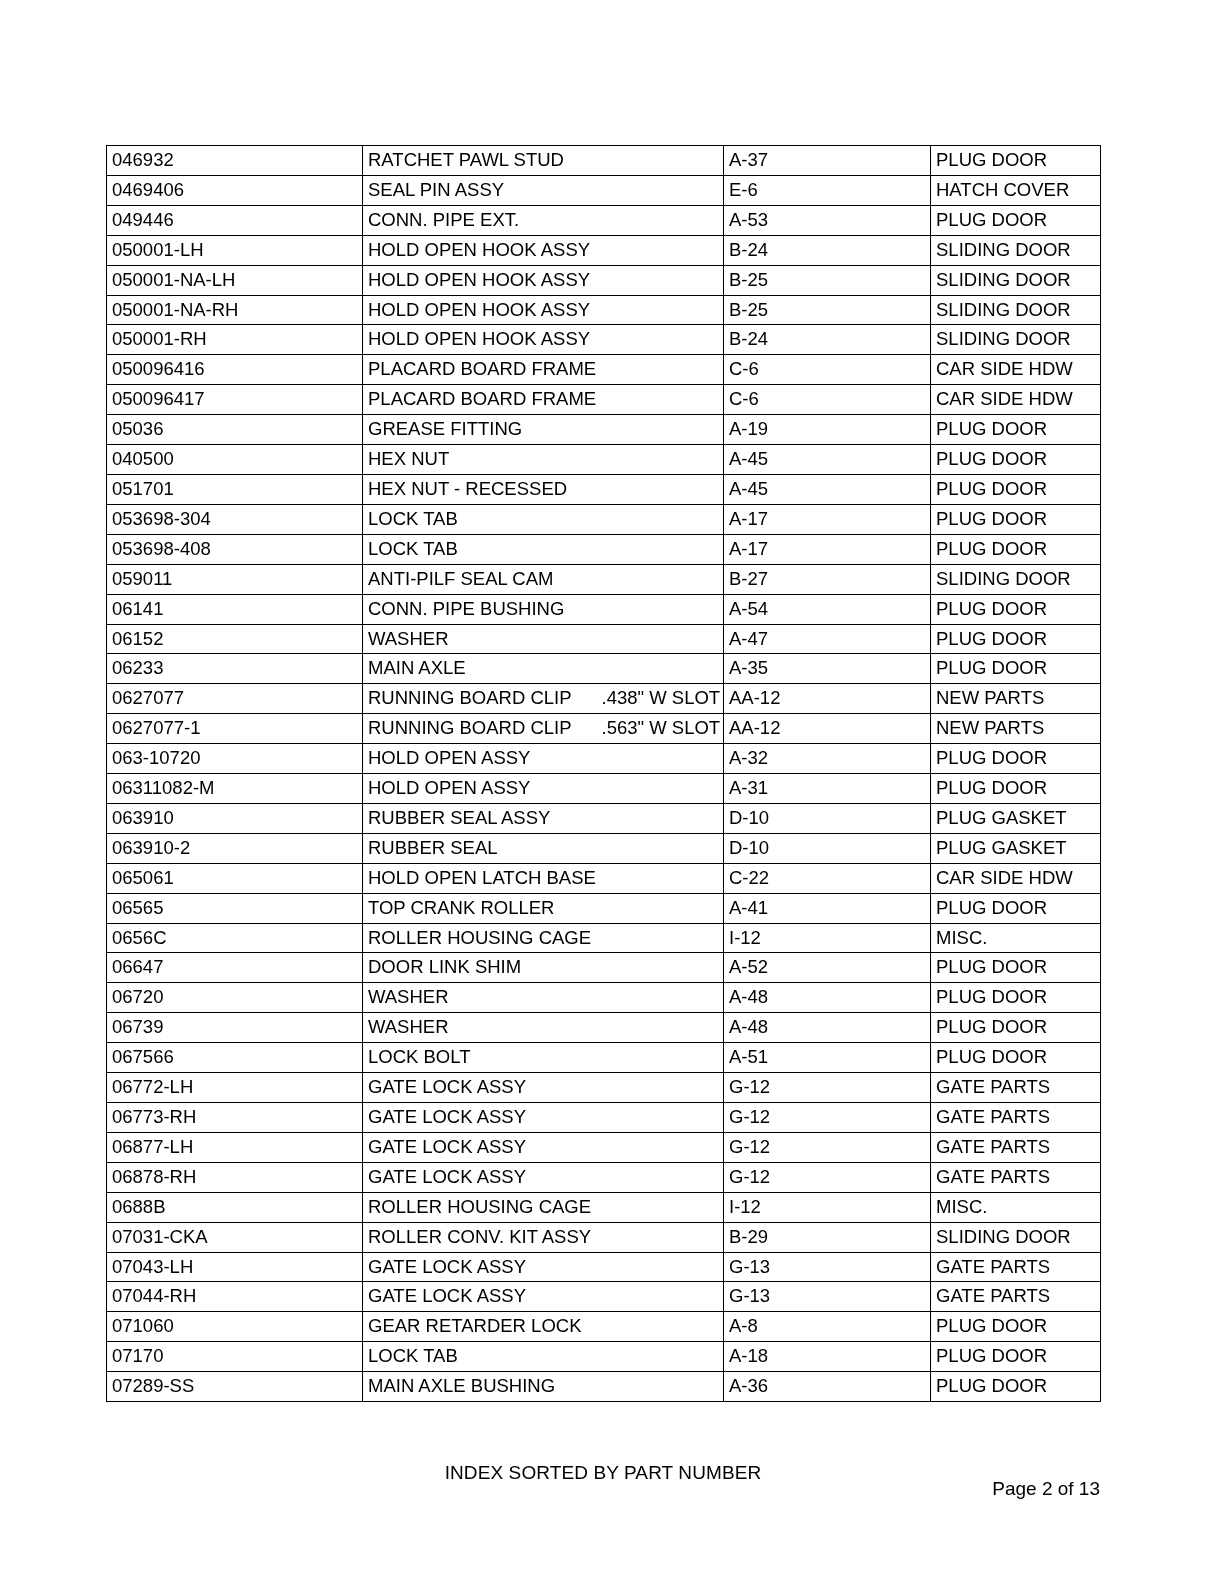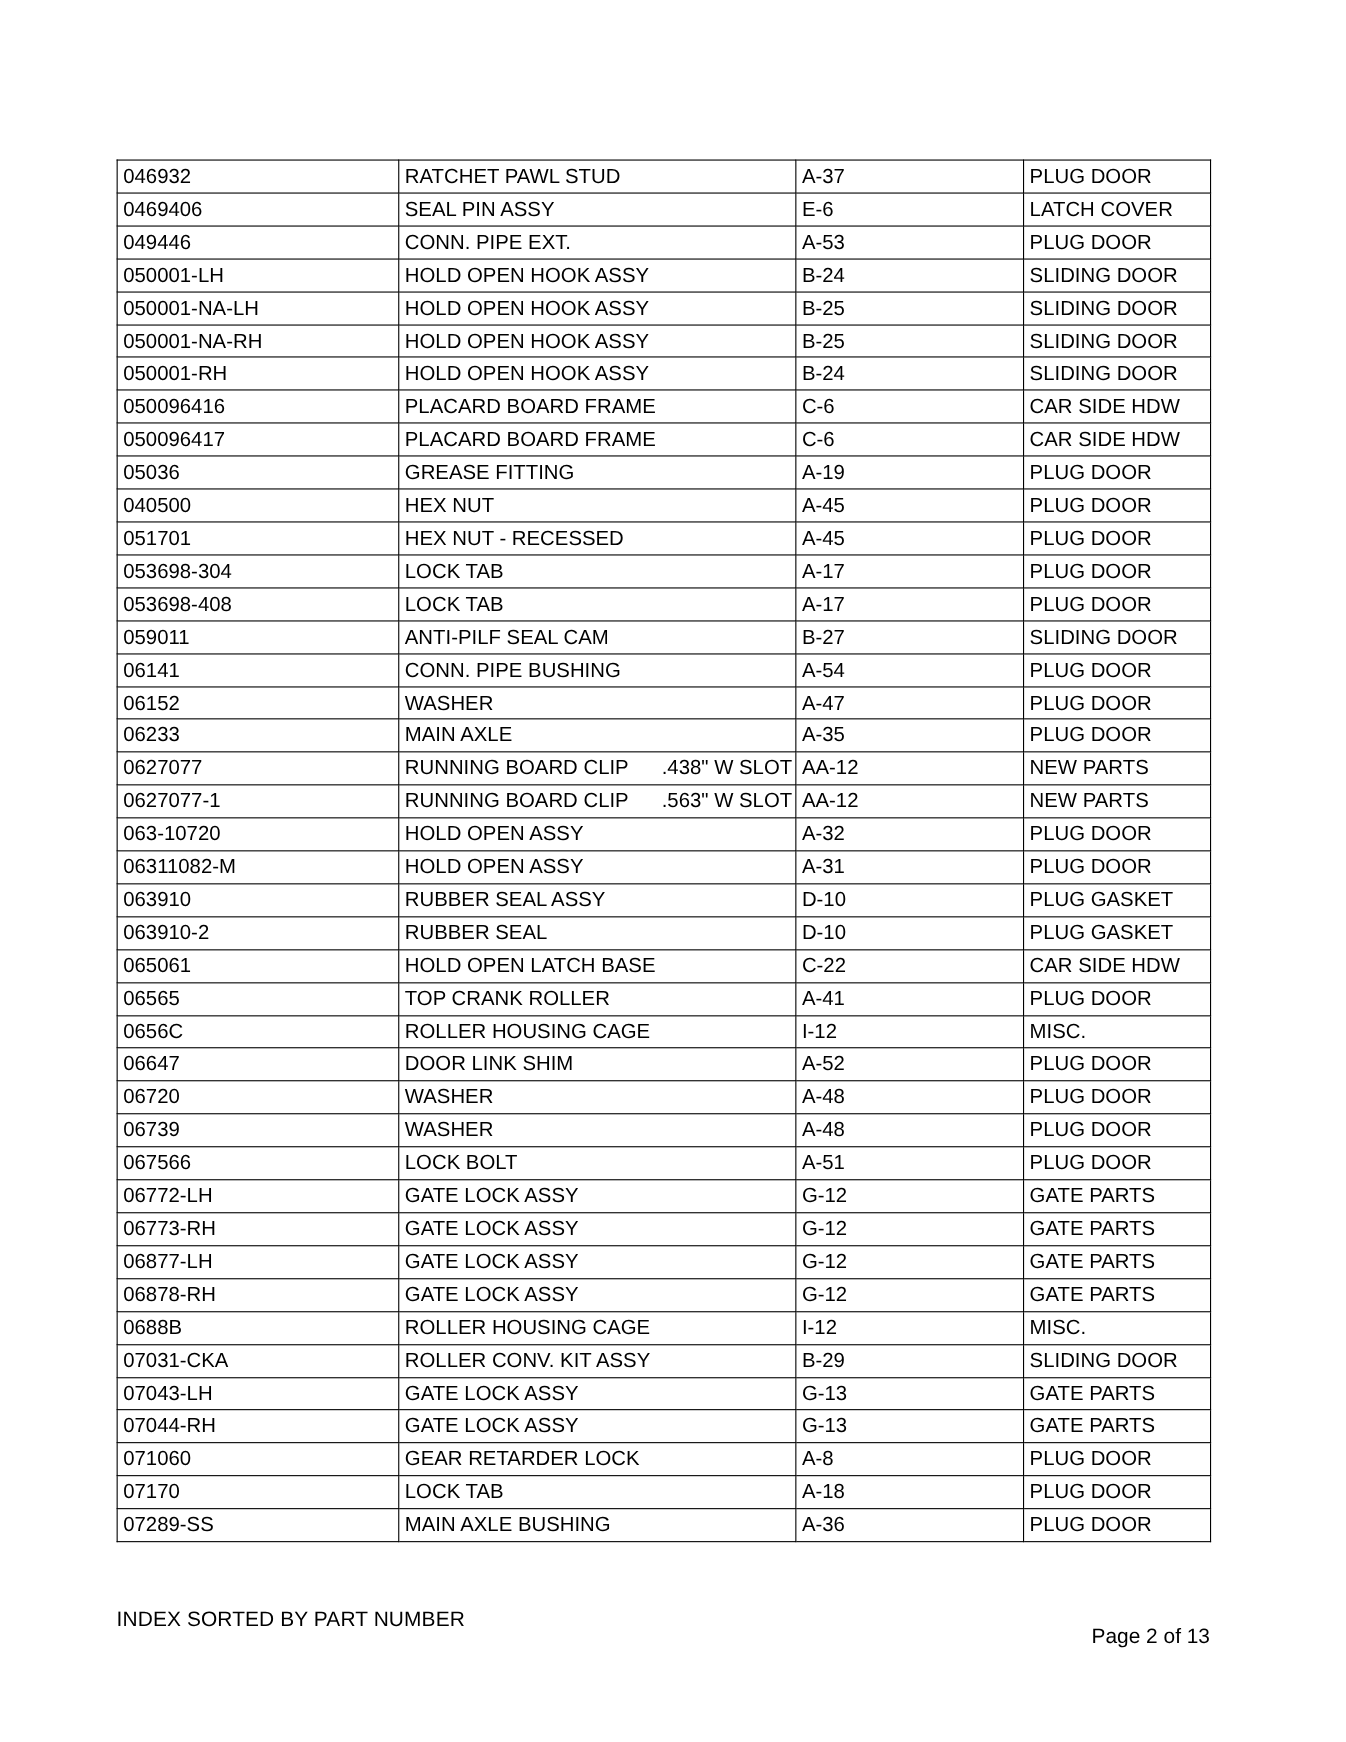--- a/index.html
+++ b/index.html
@@ -63,20 +63,21 @@
     left: 106px;
     top: 1458px;
     width: 994px;
     height: 30px;
   }
   .footer-center {
     position: absolute;
     left: 0;
     top: 0;
     width: 994px;
+    text-align: center;
     font-size: 19px;
     line-height: 30px;
     letter-spacing: 0.1px;
   }
   .footer-right {
     position: absolute;
     right: 0;
     top: 16px;
     font-size: 19px;
     line-height: 30px;
@@ -98,21 +99,21 @@
         <tr>
           <td>046932</td>
           <td class="desc-cell"><span class="desc-main">RATCHET PAWL STUD</span></td>
           <td>A-37</td>
           <td>PLUG DOOR</td>
         </tr>
         <tr>
           <td>0469406</td>
           <td class="desc-cell"><span class="desc-main">SEAL PIN ASSY</span></td>
           <td>E-6</td>
-          <td>LATCH COVER</td>
+          <td>HATCH COVER</td>
         </tr>
         <tr>
           <td>049446</td>
           <td class="desc-cell"><span class="desc-main">CONN. PIPE EXT.</span></td>
           <td>A-53</td>
           <td>PLUG DOOR</td>
         </tr>
         <tr>
           <td>050001-LH</td>
           <td class="desc-cell"><span class="desc-main">HOLD OPEN HOOK ASSY</span></td>

